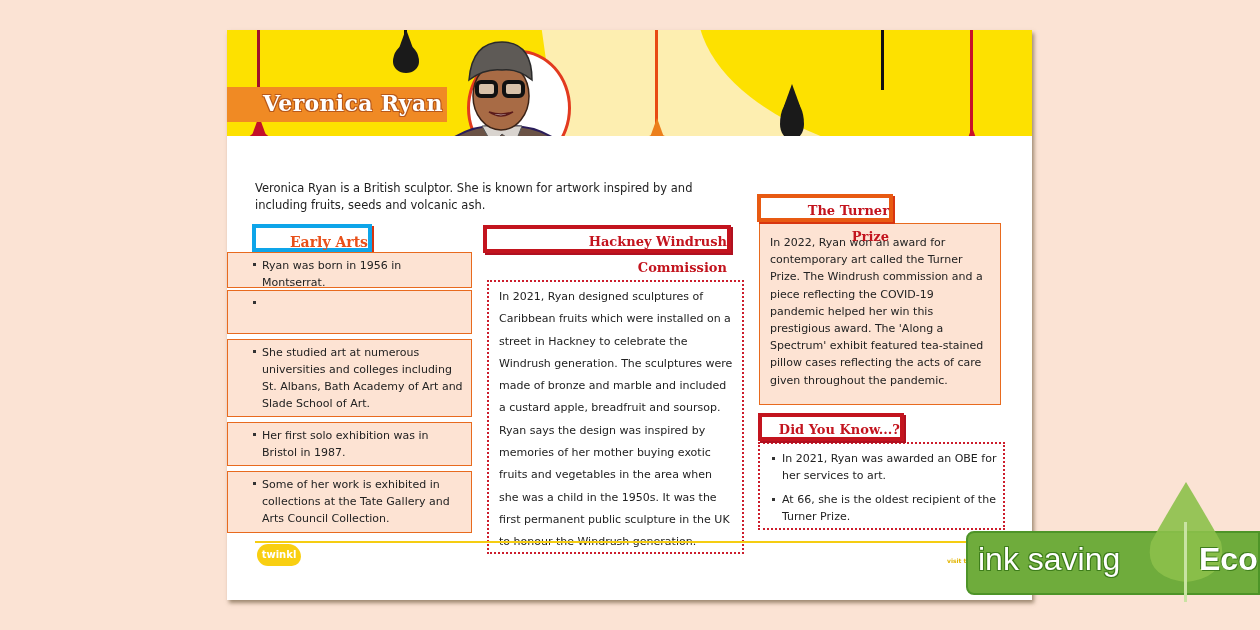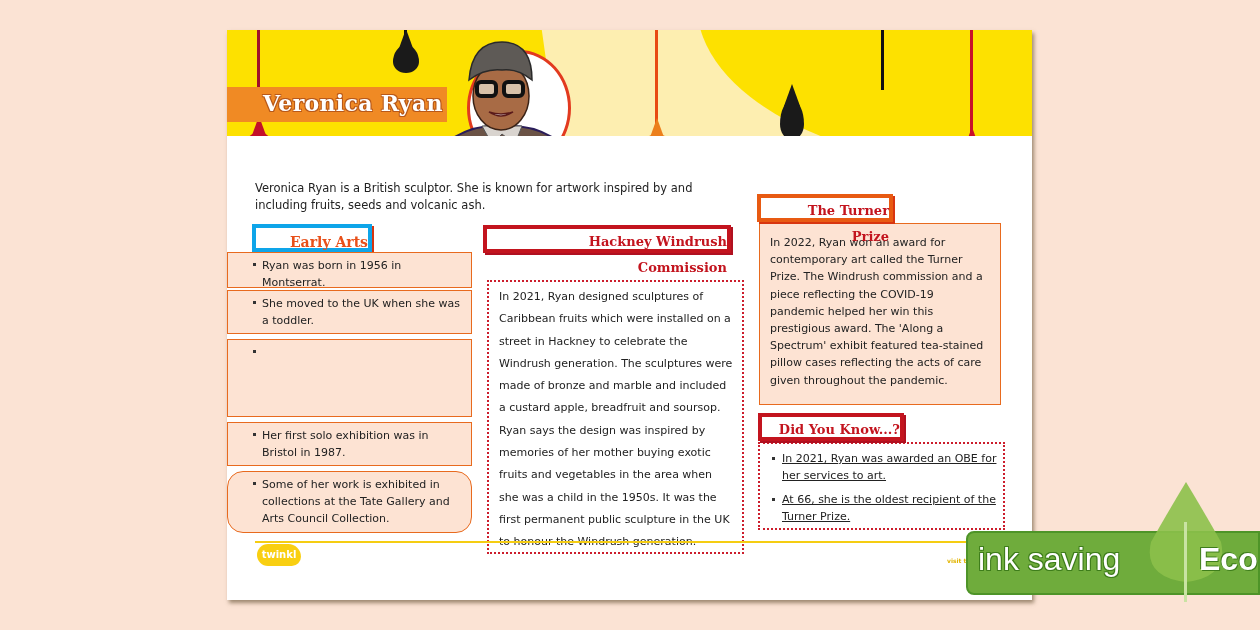--- a/index.html
+++ b/index.html
@@ -17,21 +17,21 @@
   .portrait-circle { position:absolute; left:240px; top:20px; width:98px; height:110px; border-radius:50%; background:#fff; border:3px solid #e23a1f; }
   .intro { position:absolute; left:28px; top:150px; width:490px; font-size:11.5px; line-height:17px; color:#222; }
   .tag { position:absolute; background:#fff; border:4px solid #0ea5e9; box-shadow:2px 2px 0 #d8350f; font-weight:bold; font-family:"DejaVu Serif", serif;text-align:right; }
   .tag.orange { color:#e8501a; }
   .tag.red { color:#c3141e; border-color:#c3141e; box-shadow:2px 2px 0 #b01020; }
   .item { position:absolute; left:0; width:245px; background:#fde3d3; border:1.5px solid #e86a1e; box-sizing:border-box; font-size:11px; line-height:17px; color:#222; padding:4px 8px 4px 34px; }
   .item .bullet { position:absolute; left:25px; top:10px; width:3px; height:3px; background:#333; }
   .dotted { position:absolute; border:2px dotted #cc1d2c; box-sizing:border-box; background:#fff; }
   .hw-text { font-size:11px; line-height:22.3px; color:#222; padding:4px 8px 0 10px; }
   .tp-box { position:absolute; left:532px; top:193px; width:242px; height:182px; background:#fde3d3; border:1.5px solid #e86a1e; box-sizing:border-box; font-size:11px; line-height:17.2px; color:#222; padding:10px 10px 0 10px; }
-  .dyk-item { position:relative; font-size:11px; line-height:17px; color:#222; padding-left:18px; margin-bottom:7px;text-decoration:underline; }
+  .dyk-item { position:relative; font-size:11px; line-height:17px; color:#222; padding-left:18px; margin-bottom:7px; }
   .dyk-item .bullet { position:absolute; left:8px; top:7px; width:3px; height:3px; background:#333; }
   .footer-line { position:absolute; left:28px; top:511px; width:777px; height:2px; background:#f5cd12; }
   .twinkl { position:absolute; left:30px; top:514px; width:44px; height:22px; background:#f9cf11; border-radius:12px 14px 10px 12px; color:#fff; font-size:10px; font-weight:bold; text-align:center; line-height:22px; }
   .visit { position:absolute; left:720px; top:527px; font-size:6px; color:#e2b400; font-weight:bold; }
   .eco { position:absolute; left:966px; top:531px; width:294px; height:64px; background:#6fac3c; border-radius:8px 0 0 8px; border:2px solid #4e9428; box-sizing:border-box; }
   .eco-text { position:absolute; left:978px; top:541px; font:32px "Liberation Sans", sans-serif; color:#fff; text-shadow:1px 1px 0 #3e7d1b, -1px -1px 0 #3e7d1b, 1px -1px 0 #3e7d1b, -1px 1px 0 #3e7d1b; }
   .leaf { position:absolute; left:1147px; top:482px; width:78px; height:120px; }
   .eco-word { position:absolute; left:1156px; top:541px; font:bold 32px "Liberation Sans", sans-serif; color:#fff; text-shadow:1px 1px 0 #3e7d1b, -1px -1px 0 #3e7d1b;margin-left:43px; }
 </style>
 </head>
@@ -70,24 +70,24 @@
     </svg>
     <div class="drop" style="left:719px;top:113px;width:52px;height:90px;background:#c8102a;border-bottom-color:#c8102a;"></div>
     <div class="string" style="left:743px;top:0;height:110px;background:#c8102a;"></div>
   </div>
 
   <div class="intro">Veronica Ryan is a British sculptor. She is known for artwork inspired by and including fruits, seeds and volcanic ash.</div>
 
   <div class="tag orange" style="left:25px;top:194px;width:120px;height:28px;font-size:14px;line-height:28px;padding-left:20px;box-sizing:border-box;">Early Arts</div>
   <div style="position:absolute;left:0;top:222px;width:250px;">
     <div class="item" style="top:0;height:36px;"><span class="bullet"></span><span>Ryan was born in 1956 in Montserrat.</span></div>
-    <div class="item" style="top:38px;height:44px;"><span class="bullet"></span><span>She moved to the UK when she was a toddler.</span></div>
-    <div class="item" style="top:87px;height:78px;"><span class="bullet"></span></div>
+    <div class="item" style="top:38px;height:44px;"><span class="bullet"></span></div>
+    <div class="item" style="top:87px;height:78px;"><span class="bullet"></span><span>She studied art at numerous universities and colleges including St. Albans, Bath Academy of Art and Slade School of Art.</span></div>
     <div class="item" style="top:170px;height:44px;"><span class="bullet"></span><span>Her first solo exhibition was in Bristol in 1987.</span></div>
-    <div class="item" style="top:219px;height:62px;border-radius:16px;"><span class="bullet"></span><span>Some of her work is exhibited in collections at the Tate Gallery and Arts Council Collection.</span></div>
+    <div class="item" style="top:219px;height:62px;"><span class="bullet"></span><span>Some of her work is exhibited in collections at the Tate Gallery and Arts Council Collection.</span></div>
   </div>
 
   <div class="dotted" style="left:260px;top:226px;width:257px;height:274px;margin-top:24px;">
     <div class="hw-text">In 2021, Ryan designed sculptures of Caribbean fruits which were installed on a street in Hackney to celebrate the Windrush generation. The sculptures were made of bronze and marble and included a custard apple, breadfruit and soursop. Ryan says the design was inspired by memories of her mother buying exotic fruits and vegetables in the area when she was a child in the 1950s. It was the first permanent public sculpture in the UK to honour the Windrush generation.</div>
   </div>
   <div class="tag red" style="left:256px;top:195px;width:248px;height:28px;font-size:13px;line-height:26px;padding-left:8px;box-sizing:border-box;">Hackney Windrush Commission</div>
 
   <div class="tp-box"><span>In 2022, Ryan won an award for contemporary art called the Turner Prize. The Windrush commission and a piece reflecting the COVID-19 pandemic helped her win this prestigious award. The 'Along a Spectrum' exhibit featured tea-stained pillow cases reflecting the acts of care given throughout the pandemic.</span></div>
   <div class="tag red" style="left:530px;top:164px;width:136px;height:28px;font-size:13px;line-height:26px;padding-left:7px;box-sizing:border-box;border-color:#e85a12;box-shadow:2px 2px 0 #d8350f;">The Turner Prize</div>
 

